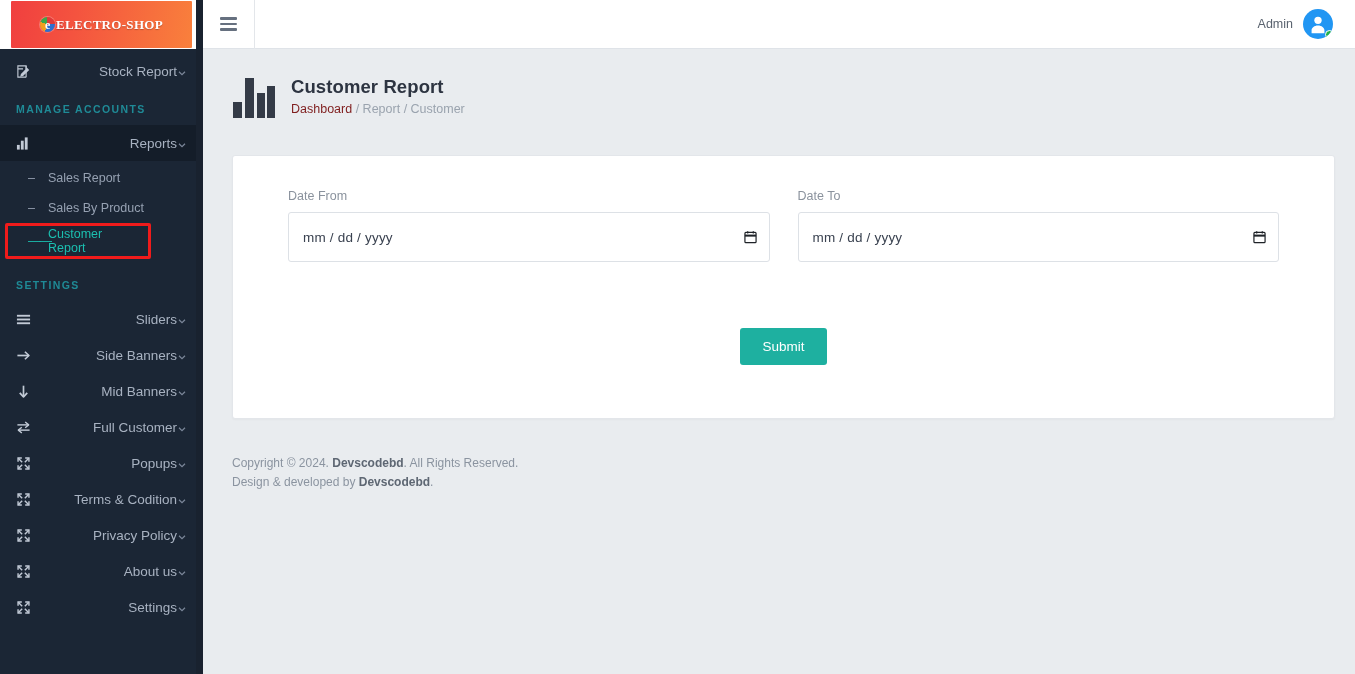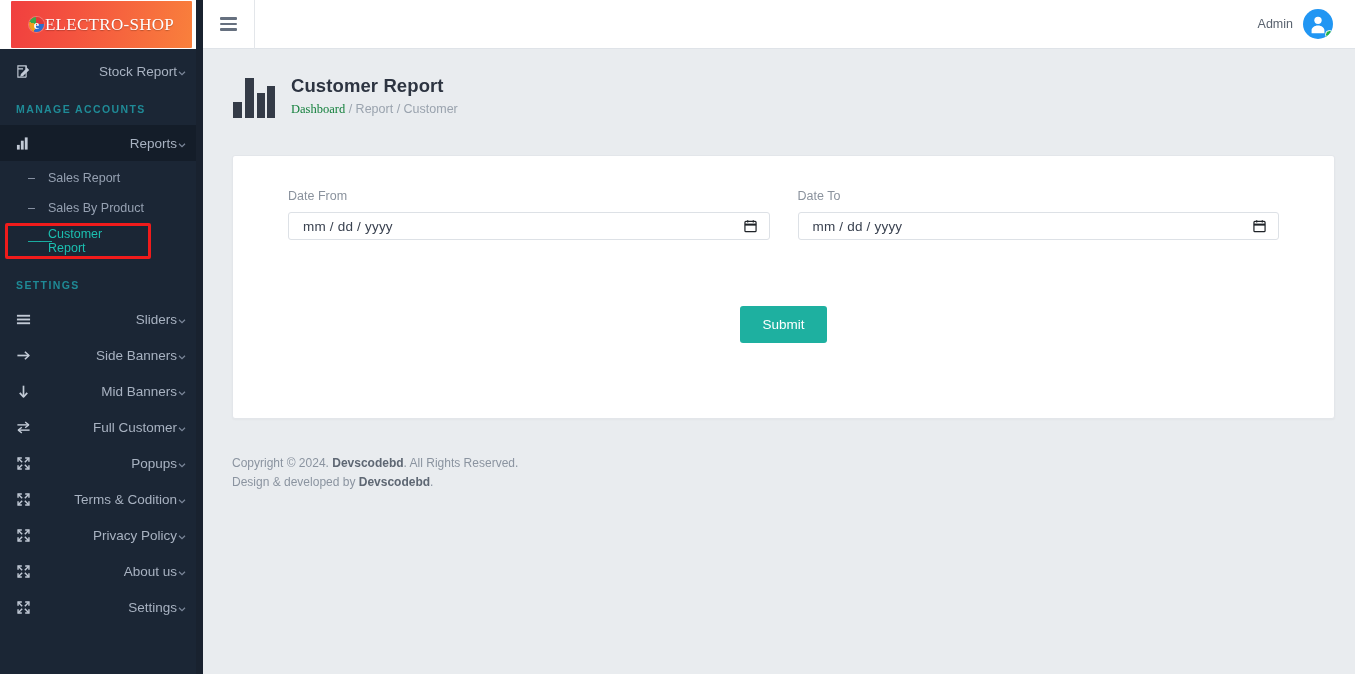--- a/index.html
+++ b/index.html
@@ -42,21 +42,21 @@
   }
   .logo-e::after {
     content: "e";
     position: absolute; inset: 0;
     font-family: "Liberation Serif", serif; font-size: 12px; font-weight: bold;
     color: #fff; display: flex; align-items: center; justify-content: center;
     line-height: 1;
   }
   .logo-text {
     font-family: "Liberation Serif", serif;
-    font-size: 17px; font-weight: normal; color: #fff;
+    font-size: 13px; font-weight: bold; color: #fff;
     letter-spacing: .3px; text-shadow: 0 1px 1px rgba(0,0,0,.25);
   }
 
   .nav { padding-top: 0; }
   .nav-item {
     display: flex; align-items: center;
     height: 36px; padding: 0 16px;
     color: #a8b2c1; font-size: 13.5px;
     cursor: pointer; user-select: none;
   }
@@ -141,39 +141,39 @@
   .page-head {
     display: flex; align-items: center; gap: 16px;
     padding: 24px 0 0 30px;
   }
   .page-head-icon { width: 42px; height: 45px; flex-shrink: 0; display: flex; align-items: flex-end; }
   .page-title {
     font-size: 18.5px; font-weight: bold; color: #2d3441;
     letter-spacing: .1px; line-height: 1.25;
   }
   .breadcrumb { font-size: 12.5px; margin-top: 4px; }
-  .bc-link { color: #15803d; cursor: pointer; font-family: Liberation Serif, serif; }
+  .bc-link { color: #7f1d1d; cursor: pointer; }
   .bc-sep, .bc-item { color: #9aa3ae; }
 
   .card {
     margin: 37px 20px 0 29px;
     background: #fff;
     border: 1px solid #e3e6ea;
     border-radius: 3px;
     box-shadow: 0 1px 2px rgba(0,0,0,.03);
     padding: 33px 55px 40px 55px;
     min-height: 264px;
   }
   .form-row { display: flex; gap: 28px; }
   .form-group { flex: 1; }
   .form-label {
     display: block; font-size: 12.5px; color: #8a929d; margin-bottom: 9px;
   }
   .date-input {
-    width: 100%; height: 28px;
+    width: 100%; height: 50px;
     border: 1px solid #dde1e6; border-radius: 3px;
     background: #fff;
     display: flex; align-items: center;
     padding: 0 12px 0 14px;
     cursor: text;
   }
   .date-placeholder {
     flex: 1; font-size: 13.5px; color: #3a4250; letter-spacing: .2px;
   }
   .cal-icon { width: 13px; height: 14px; flex-shrink: 0; }

